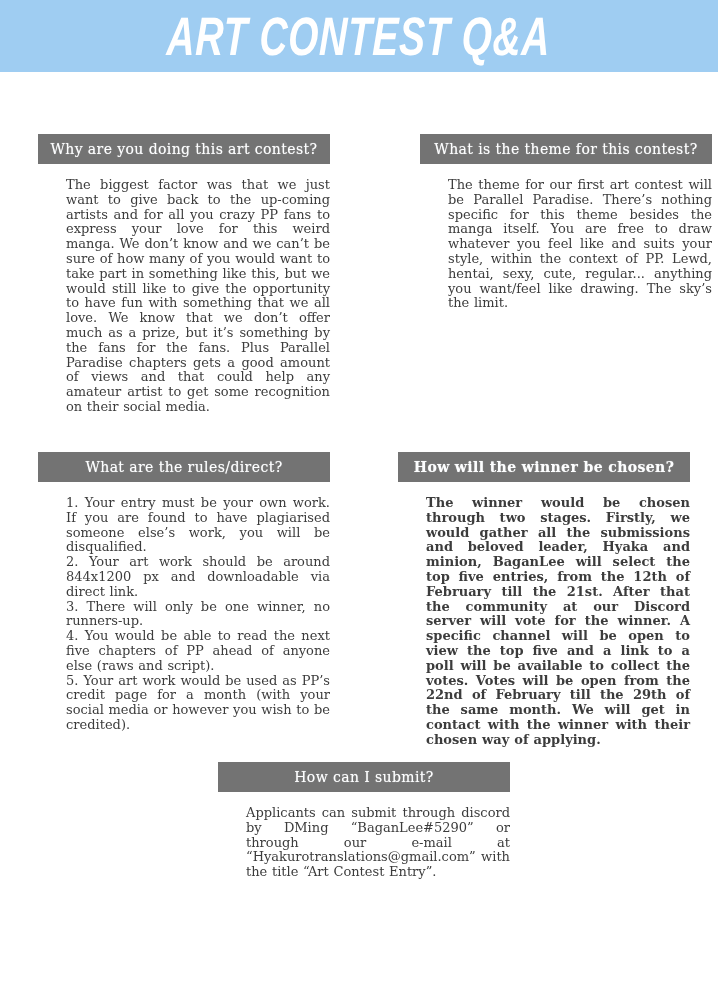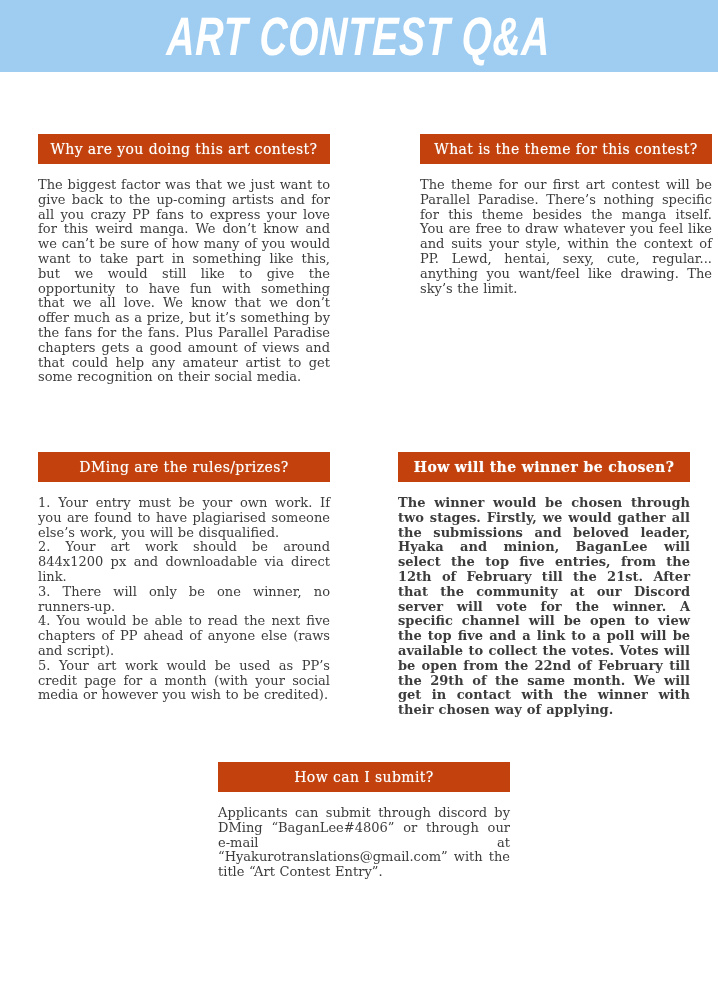--- a/index.html
+++ b/index.html
@@ -33,37 +33,38 @@
   }
   .qa { position: absolute; width: 292px; }
   .q1 { left: 38px;  top: 134px; }
   .q2 { left: 420px; top: 134px; }
   .q3 { left: 38px;  top: 452px; }
   .q4 { left: 398px; top: 452px; font-weight: bold; }
   .q5 { left: 218px; top: 762px; }
   .qheader {
     width: 100%;
     height: 30px;
-    background: #c2410c;
+    background: #737373;
     color: #FDFEFF;
     display: flex;
     align-items: center;
     justify-content: center;
     font-size: 14px;
     letter-spacing: 0.4px;
     text-shadow: 0 0 1px rgba(255,255,255,0.6);
   }
   .answer {
     margin-top: 14px;
     color: #3C3C3C;
     font-size: 13px;
     line-height: 14.8px;
     text-align: justify;
     white-space: pre-line;
     word-spacing: 0.5px;
+    margin-left: 28px;
   }
 </style>
 </head>
 <body>
 
 <div class="page">
 
   <header class="banner">
     <h1>ART CONTEST Q&amp;A</h1>
   </header>
@@ -77,36 +78,36 @@
 
   <section class="qa q2">
     <div class="qheader">
       <span>What is the theme for this contest?</span>
     </div>
     <p class="answer">The theme for our first art contest will be Parallel Paradise. There’s nothing specific for this theme besides the manga itself. You are free to draw whatever you feel like and suits your style, within the context of PP. Lewd, hentai, sexy, cute, regular... anything you want/feel like drawing. The sky’s the limit.</p>
   </section>
 
   <section class="qa q3">
     <div class="qheader">
-      <span>DMing are the rules/prizes?</span>
+      <span>What are the rules/direct?</span>
     </div>
     <p class="answer">1. Your entry must be your own work. If you are found to have plagiarised someone else’s work, you will be disqualified.
 2. Your art work should be around 844x1200 px and downloadable via direct link.
 3. There will only be one winner, no runners-up.
 4. You would be able to read the next five chapters of PP ahead of anyone else (raws and script).
 5. Your art work would be used as PP’s credit page for a month (with your social media or however you wish to be credited).</p>
   </section>
 
   <section class="qa q4">
     <div class="qheader">
       <span>How will the winner be chosen?</span>
     </div>
     <p class="answer">The winner would be chosen through two stages. Firstly, we would gather all the submissions and beloved leader, Hyaka and minion, BaganLee will select the top five entries, from the 12th of February till the 21st. After that the community at our Discord server will vote for the winner. A specific channel will be open to view the top five and a link to a poll will be available to collect the votes. Votes will be open from the 22nd of February till the 29th of the same month. We will get in contact with the winner with their chosen way of applying.</p>
   </section>
 
   <section class="qa q5">
     <div class="qheader">
       <span>How can I submit?</span>
     </div>
-    <p class="answer">Applicants can submit through discord by DMing “BaganLee#4806” or through our e-mail at “Hyakurotranslations@gmail.com” with the title “Art Contest Entry”.</p>
+    <p class="answer">Applicants can submit through discord by DMing “BaganLee#5290” or through our e-mail at “Hyakurotranslations@gmail.com” with the title “Art Contest Entry”.</p>
   </section>
 
 </div>
 
 </body></html>

